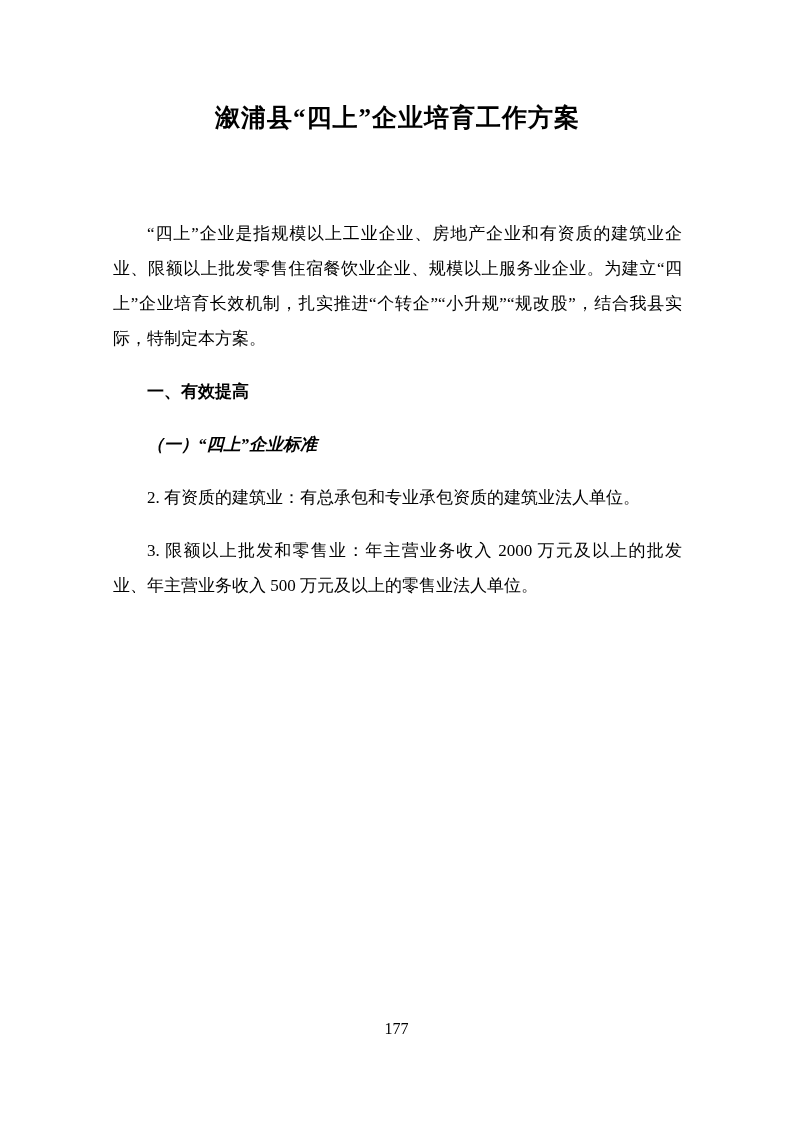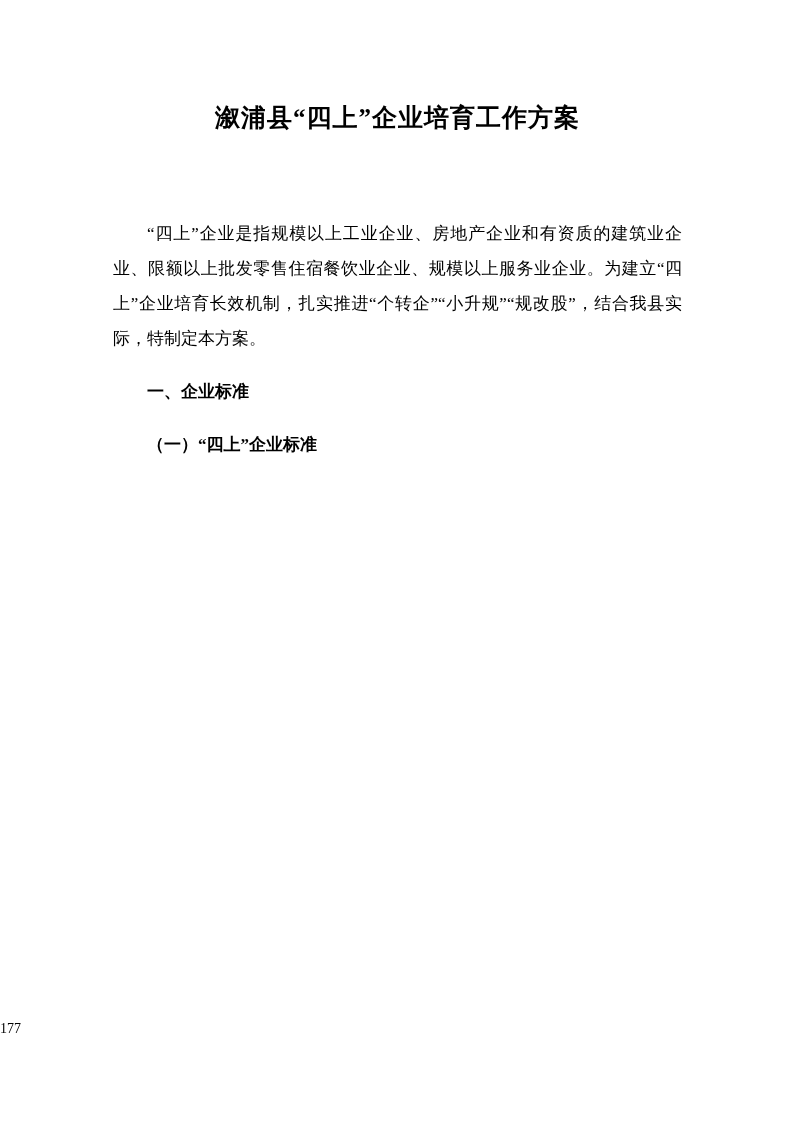--- a/index.html
+++ b/index.html
@@ -43,46 +43,49 @@
     line-height: 35px;
     margin: 0 0 18px 0;
     text-indent: 2em;
   }
   .subheading {
     font-size: 17px;
     font-weight: bold;
     line-height: 35px;
     margin: 0 0 18px 0;
     text-indent: 2em;
+    font-style: italic;
   }
   .footer {
     position: absolute;
     left: 0;
     top: 1018px;
     width: 100%;
-    text-align: left;
-    font-size: 14px;
+    text-align: center;
+    font-size: 16px;
     line-height: 22px;
     color: #000000;
   }
 </style>
 </head>
 <body>
 
 <div class="page">
 
   <h1 class="doc-title">溆浦县“四上”企业培育工作方案</h1>
 
   <p class="para indent">“四上”企业是指规模以上工业企业、房地产企业和有资质的建筑业企业、限额以上批发零售住宿餐饮业企业、规模以上服务业企业。为建立“四上”企业培育长效机制，扎实推进“个转企”“小升规”“规改股”，结合我县实际，特制定本方案。</p>
 
-  <h2 class="heading">一、企业标准</h2>
+  <h2 class="heading">一、有效提高</h2>
 
 
 
   <h3 class="subheading">（一）“四上”企业标准</h3>
 
 
+  <p class="para indent">2. 有资质的建筑业：有总承包和专业承包资质的建筑业法人单位。</p>
 
+  <p class="para indent">3. 限额以上批发和零售业：年主营业务收入 2000 万元及以上的批发业、年主营业务收入 500 万元及以上的零售业法人单位。</p>
 
 
   <div class="footer">177</div>
 
 </div>
 
 </body></html>

